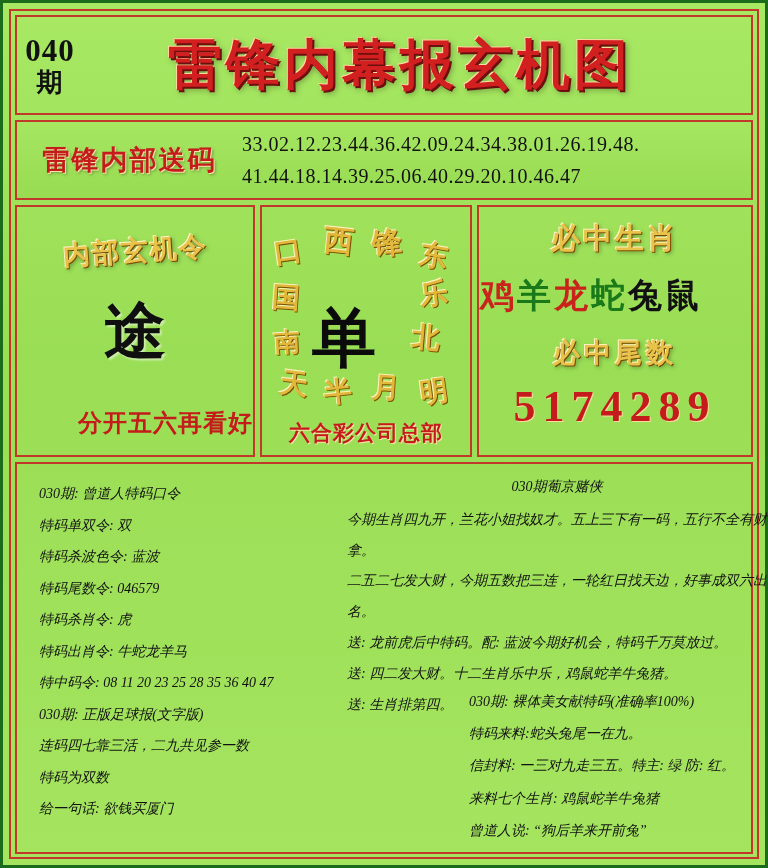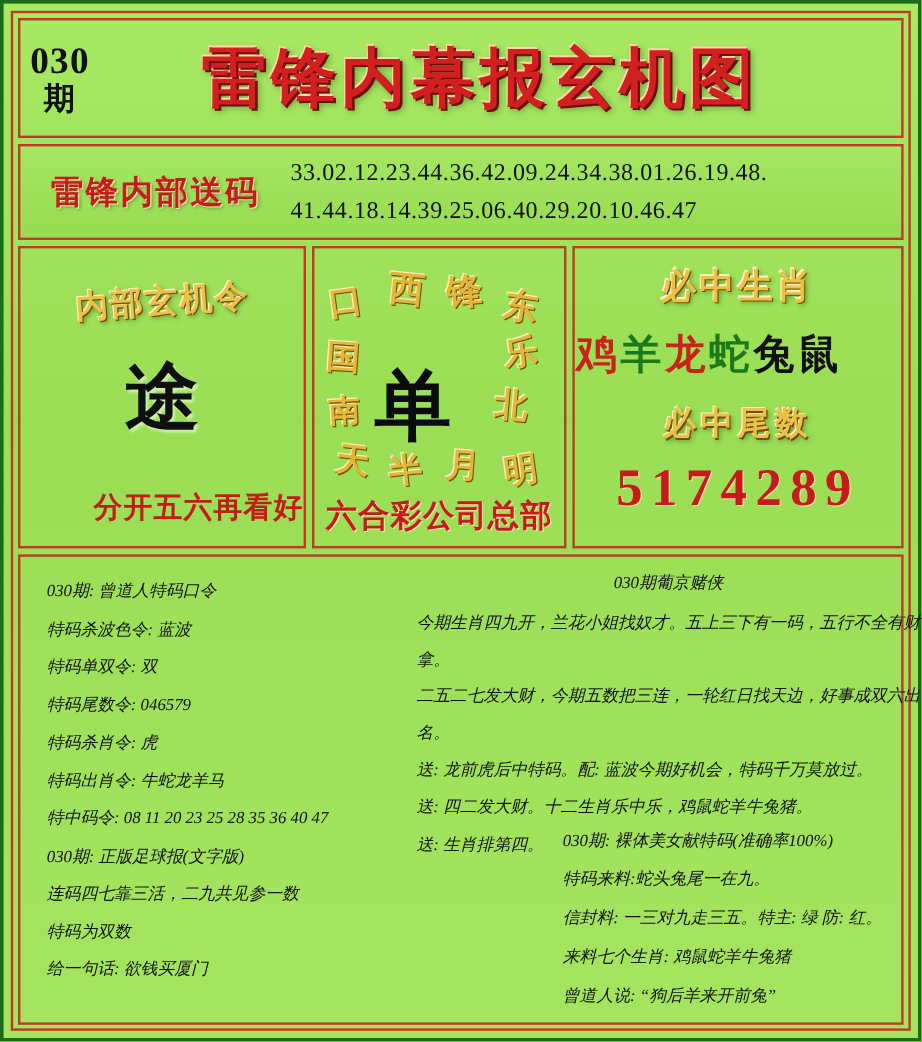--- a/index.html
+++ b/index.html
@@ -167,21 +167,21 @@
     font-family: "DejaVu Serif", serif;
     font-size: 64px;
     font-weight: bold;
     color: #0b0b0b;
   }
   .col-mid-bottom {
     position: absolute;
     bottom: 8px; left: 0; right: 0;
     text-align: center;
     font-family: "DejaVu Serif", serif;
-    font-size: 26px;
+    font-size: 21px;
     font-weight: bold;
     color: #c41b1b;
     letter-spacing: 1px;
     text-shadow: 1px 1px 0 #ffe2a8;
   }
 
   .bizhong-title {
     margin-top: 12px;
     text-align: center;
     font-family: "DejaVu Serif", serif;
@@ -263,21 +263,21 @@
   }
 </style>
 </head>
 <body>
 
 <div class="page">
   <div class="inner-frame">
 
     <div class="title-row">
       <div class="issue-vert">
-        <span class="num">030</span>
+        <span class="num">040</span>
         <span class="qi">期</span>
       </div>
       <div class="main-title">雷锋内幕报玄机图</div>
     </div>
 
     <div class="numbers-band">
       <div class="band-label">雷锋内部送码</div>
       <div class="band-nums">
         <div>33.02.12.23.44.36.42.09.24.34.38.01.26.19.48.</div>
         <div>41.44.18.14.39.25.06.40.29.20.10.46.47</div>
@@ -316,22 +316,22 @@
         </div>
         <div class="weishu-title">必中尾数</div>
         <div class="weishu-nums">5174289</div>
       </div>
     </div>
 
     <div class="bottom-box">
 
       <div class="bb-left">
         <div>030期: 曾道人特码口令</div>
+        <div>特码单双令: 双</div>
         <div>特码杀波色令: 蓝波</div>
-        <div>特码单双令: 双</div>
         <div>特码尾数令: 046579</div>
         <div>特码杀肖令: 虎</div>
         <div>特码出肖令: 牛蛇龙羊马</div>
         <div>特中码令: 08 11 20 23 25 28 35 36 40 47</div>
         <div>030期: 正版足球报(文字版)</div>
         <div>连码四七靠三活，二九共见参一数</div>
         <div>特码为双数</div>
         <div>给一句话: 欲钱买厦门</div>
       </div>
 

